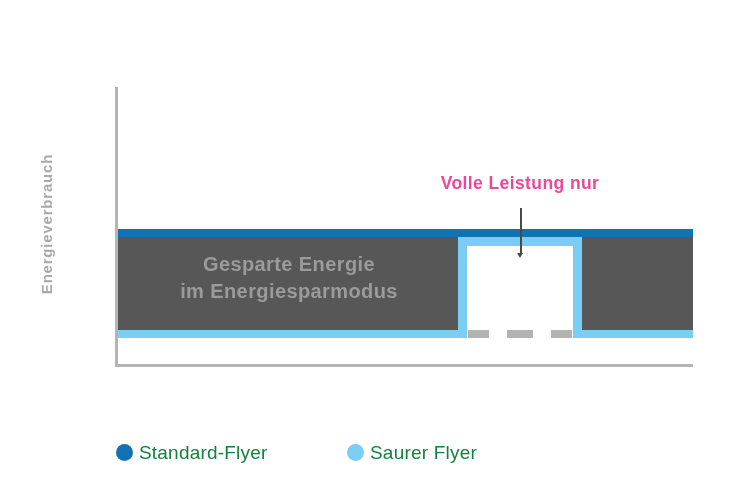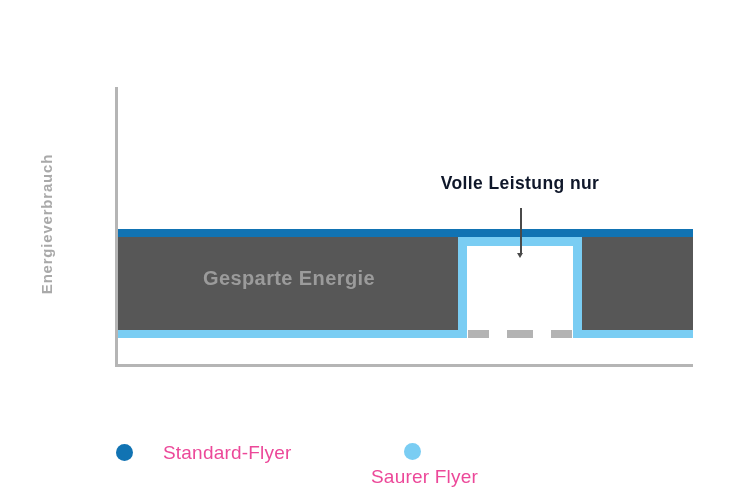--- a/index.html
+++ b/index.html
@@ -64,21 +64,21 @@
     transform: translate(-50%, -50%);
     text-align: center; white-space: nowrap;
     font-size: 20px; font-weight: bold; letter-spacing: 0.4px;
     line-height: 1.35; color: #9b9b9b;
   }
   .annotation {
     position: absolute; left: 520px; top: 184px;
     transform: translate(-50%, -50%);
     text-align: center; white-space: nowrap;
     font-size: 17.5px; font-weight: bold; letter-spacing: 0.4px;
-    line-height: 1.35; color: #0f172a;
+    line-height: 1.35; color: #ec4899;
   }
 
   
   .arrow-line {
     position: absolute; left: 520.2px; top: 208px;
     width: 1.6px; height: 45px; background: #4a4a4a; z-index: 5;
   }
   .arrow-head {
     position: absolute; left: 517.2px; top: 253px;
     width: 0; height: 0; z-index: 5;
@@ -86,31 +86,30 @@
     border-right: 3.8px solid transparent;
     border-top: 5.5px solid #4a4a4a;
   }
 
   
   .legend-item {
     position: absolute; top: 443px; height: 19px;
     display: flex; align-items: center; gap: 6px;
   }
   .legend-item.first  { left: 116px; }
-  .legend-item.second { left: 347px; flex-direction: column; }
+  .legend-item.second { left: 347px; }
   .legend-dot {
     width: 17px; height: 17px; border-radius: 50%;
     flex: 0 0 auto;
   }
   .legend-dot.std { background: #1173b3; }
   .legend-dot.sau { background: #7acdf3; }
   .legend-label {
-    font-size: 19px; color: #ec4899; letter-spacing: 0.2px;
+    font-size: 19px; color: #15803d; letter-spacing: 0.2px;
     white-space: nowrap;
-    margin-left: 24px;
   }
 </style>
 </head>
 <body>
 
 <div class="stage">
 
   <div class="y-axis-label">Energieverbrauch</div>
   <div class="y-axis"></div>
   <div class="x-axis"></div>
@@ -126,20 +125,21 @@
   <div class="pulse-left" style="background-color: rgb(122, 205, 243);"></div>
   <div class="pulse-top" style="background-color: rgb(122, 205, 243);"></div>
   <div class="pulse-right" style="background-color: rgb(122, 205, 243);"></div>
 
   <div class="dash d1" style="background-color: rgb(179, 179, 179);"></div>
   <div class="dash d2" style="background-color: rgb(179, 179, 179);"></div>
   <div class="dash d3" style="background-color: rgb(179, 179, 179);"></div>
 
   <div class="band-label">
     <div>Gesparte Energie</div>
+    <div>im Energiesparmodus</div>
   </div>
 
   <div class="annotation">
     <div>Volle Leistung nur</div>
   </div>
   <div class="arrow-line"></div>
   <div class="arrow-head"></div>
 
   <div class="legend-item first">
     <span class="legend-dot std" style="background-color: rgb(17, 115, 179);"></span>

